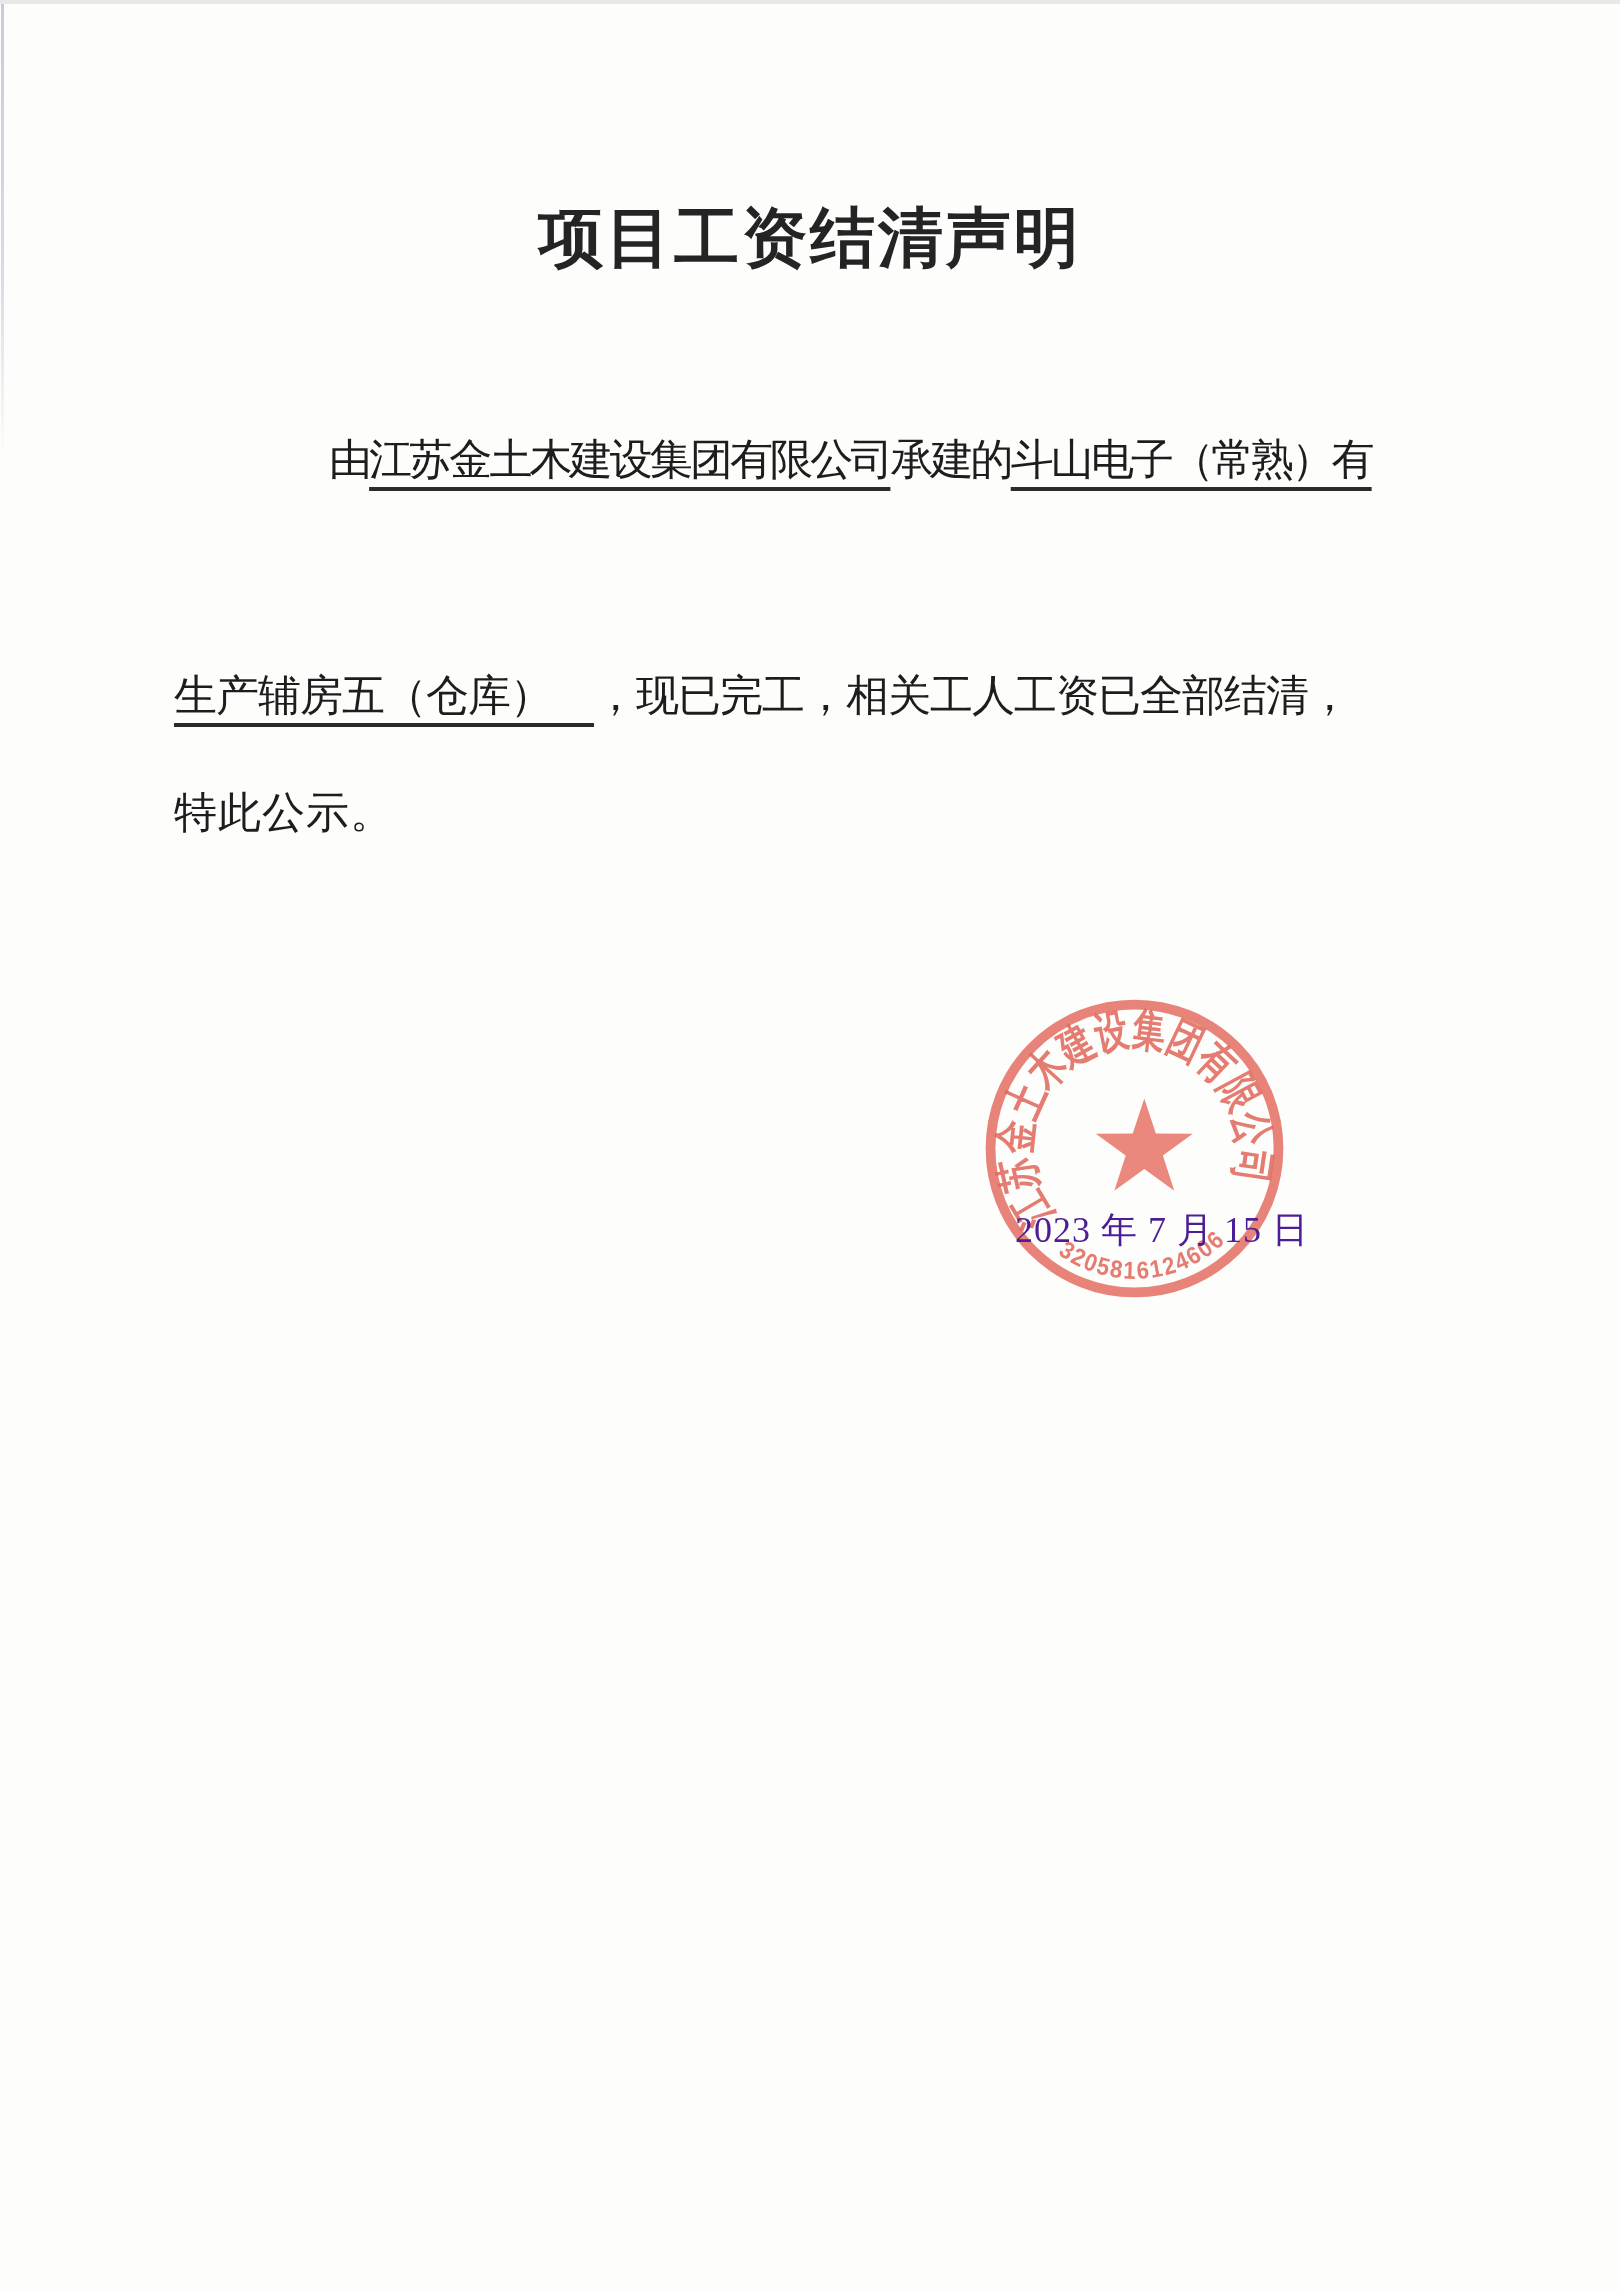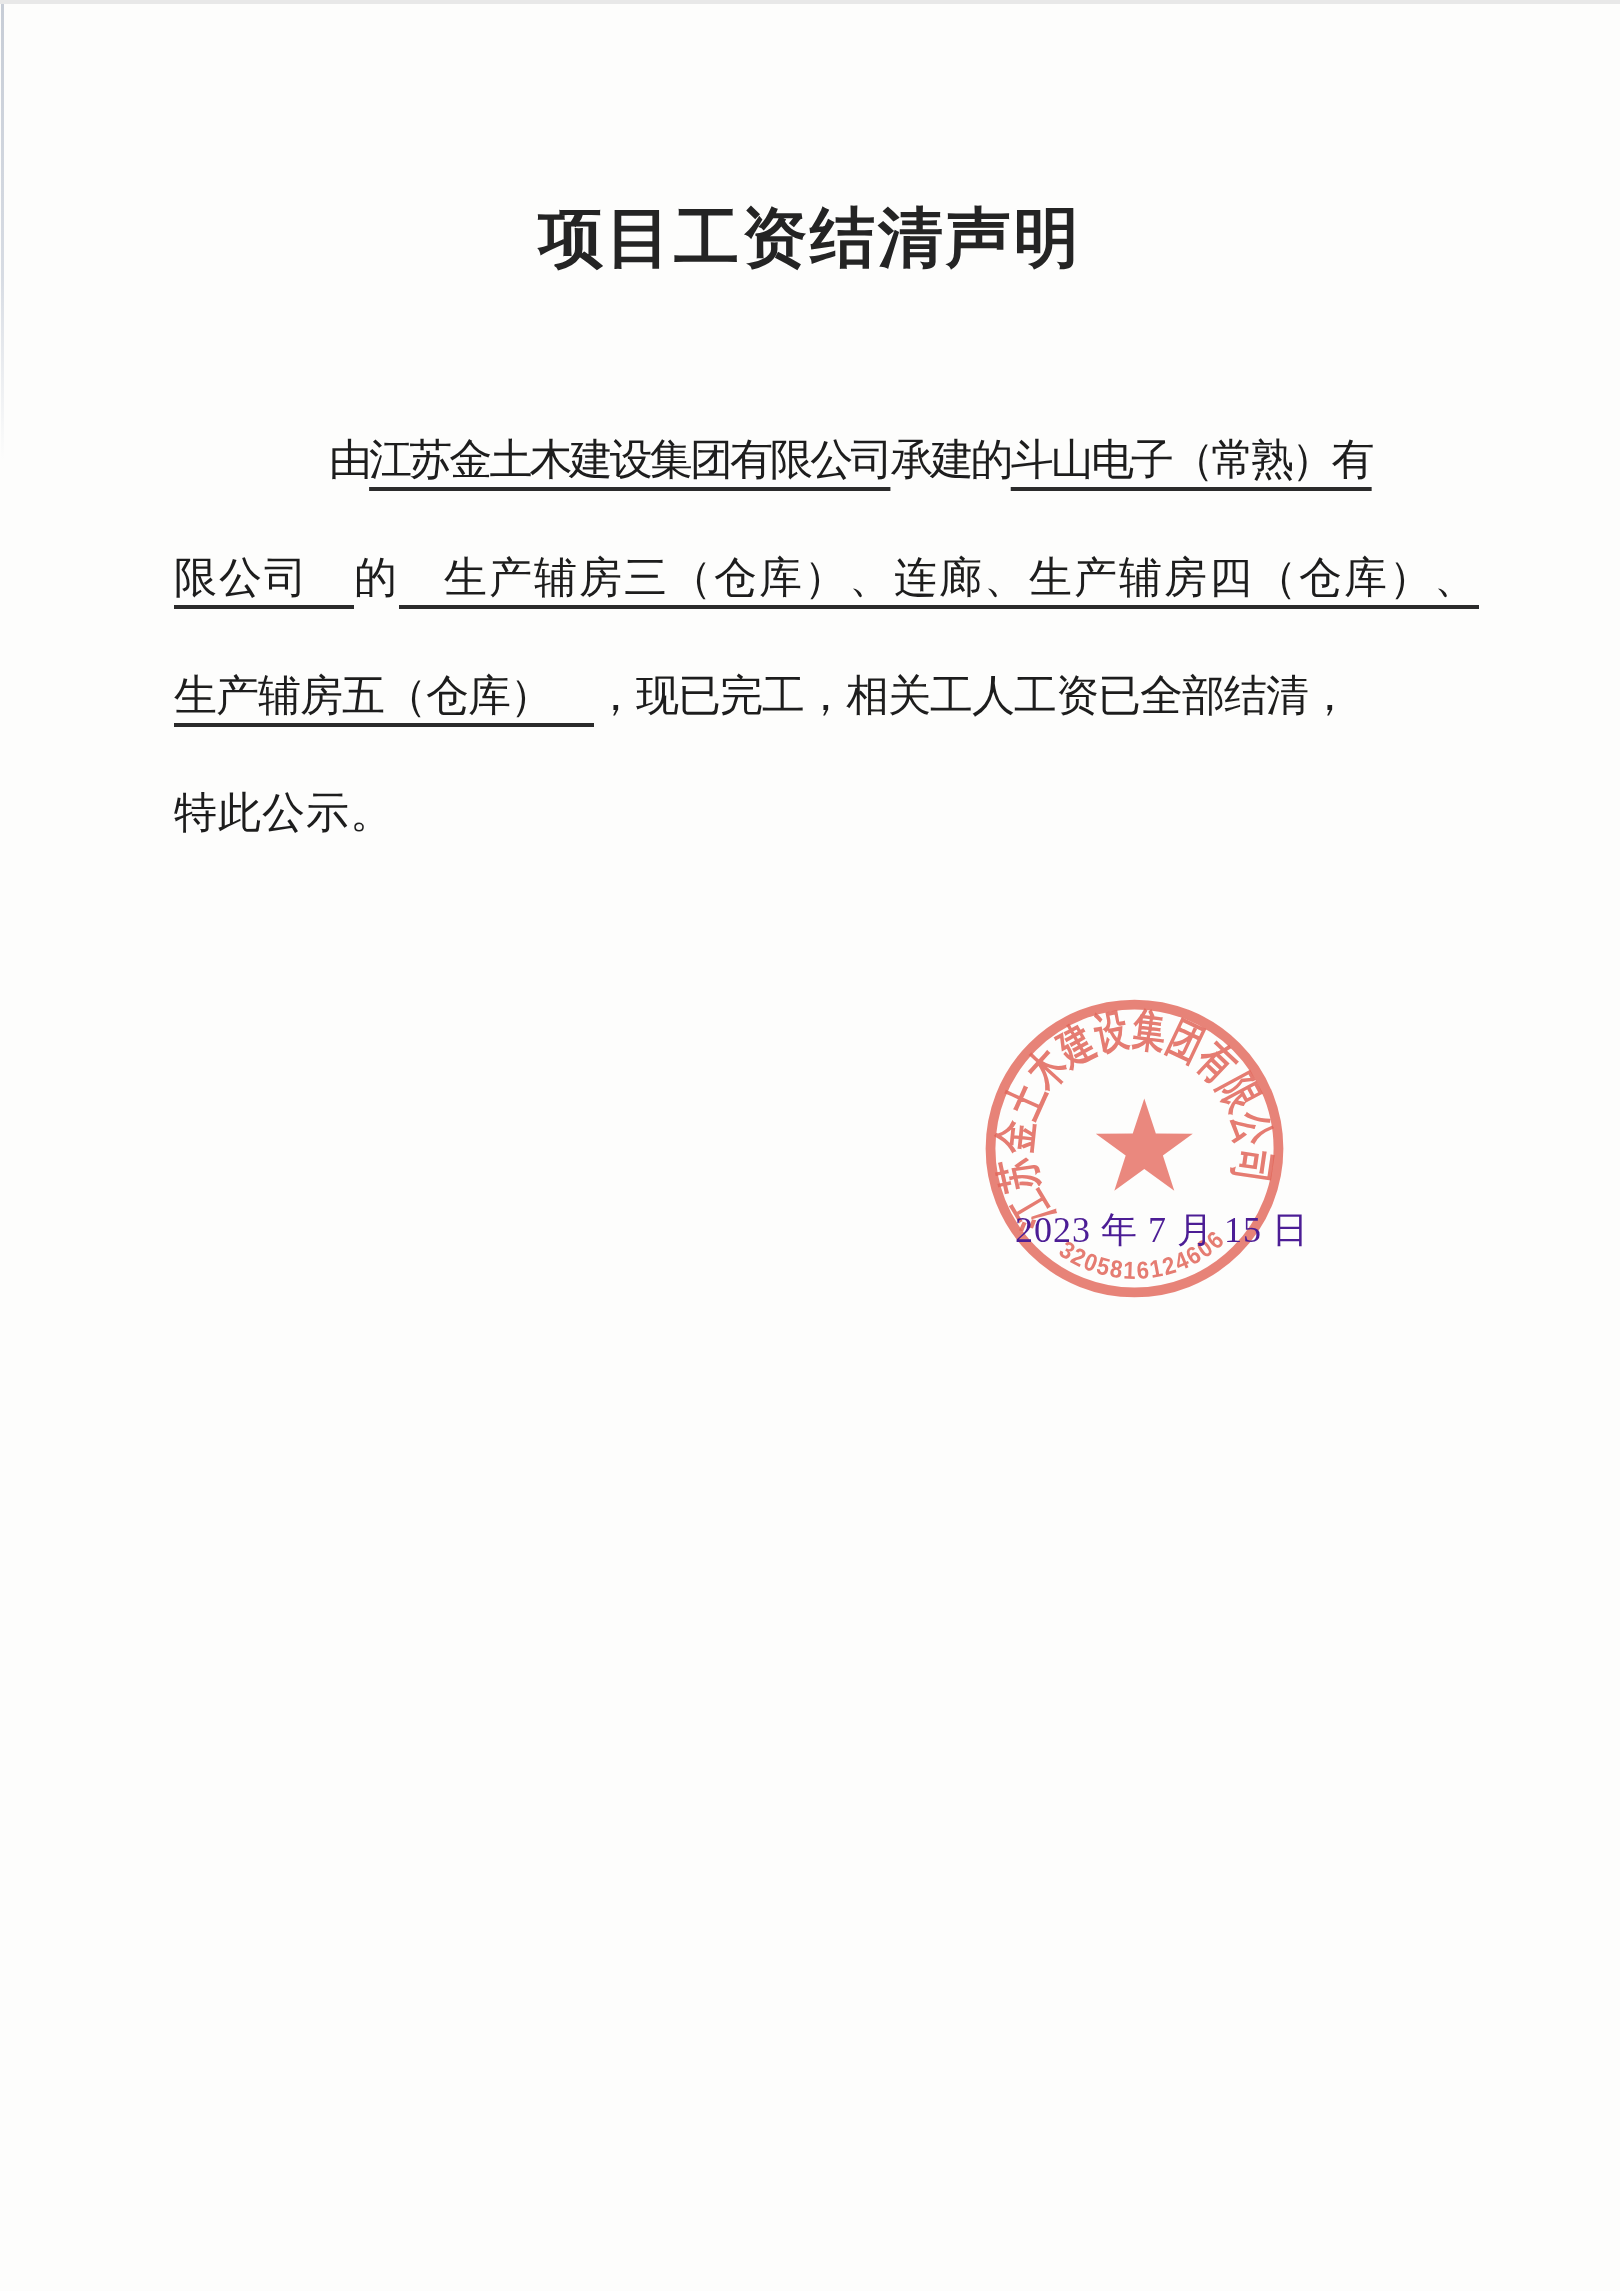--- a/index.html
+++ b/index.html
@@ -74,21 +74,20 @@
 <body>
 
 <div id="page">
 
   <div id="scan-edge"></div>
 
   <div id="doc-title">项目工资结清声明</div>
 
   <div id="line-1" class="bodyline"><span>由</span><span class="u">江苏金土木建设集团有限公司</span><span>承建的</span><span class="u">斗山电子（常熟）有</span></div>
 
-  <div id="line-2" class="bodyline"><span class="u">限公司　</span><span>的</span><span class="u">　生产辅房三（仓库）、连廊、生产辅房四（仓库）、</span></div>
 
   <div id="line-3" class="bodyline"><span class="u">生产辅房五（仓库）　</span><span>，现已完工，相关工人工资已全部结清，</span></div>
 
   <div id="line-4" class="bodyline"><span>特此公示。</span></div>
 
 
   <div id="date-line">2023 年 7 月 15 日</div>
 
   <svg id="company-seal" viewBox="-170 -170 340 340" xmlns="http://www.w3.org/2000/svg">
     <defs>

